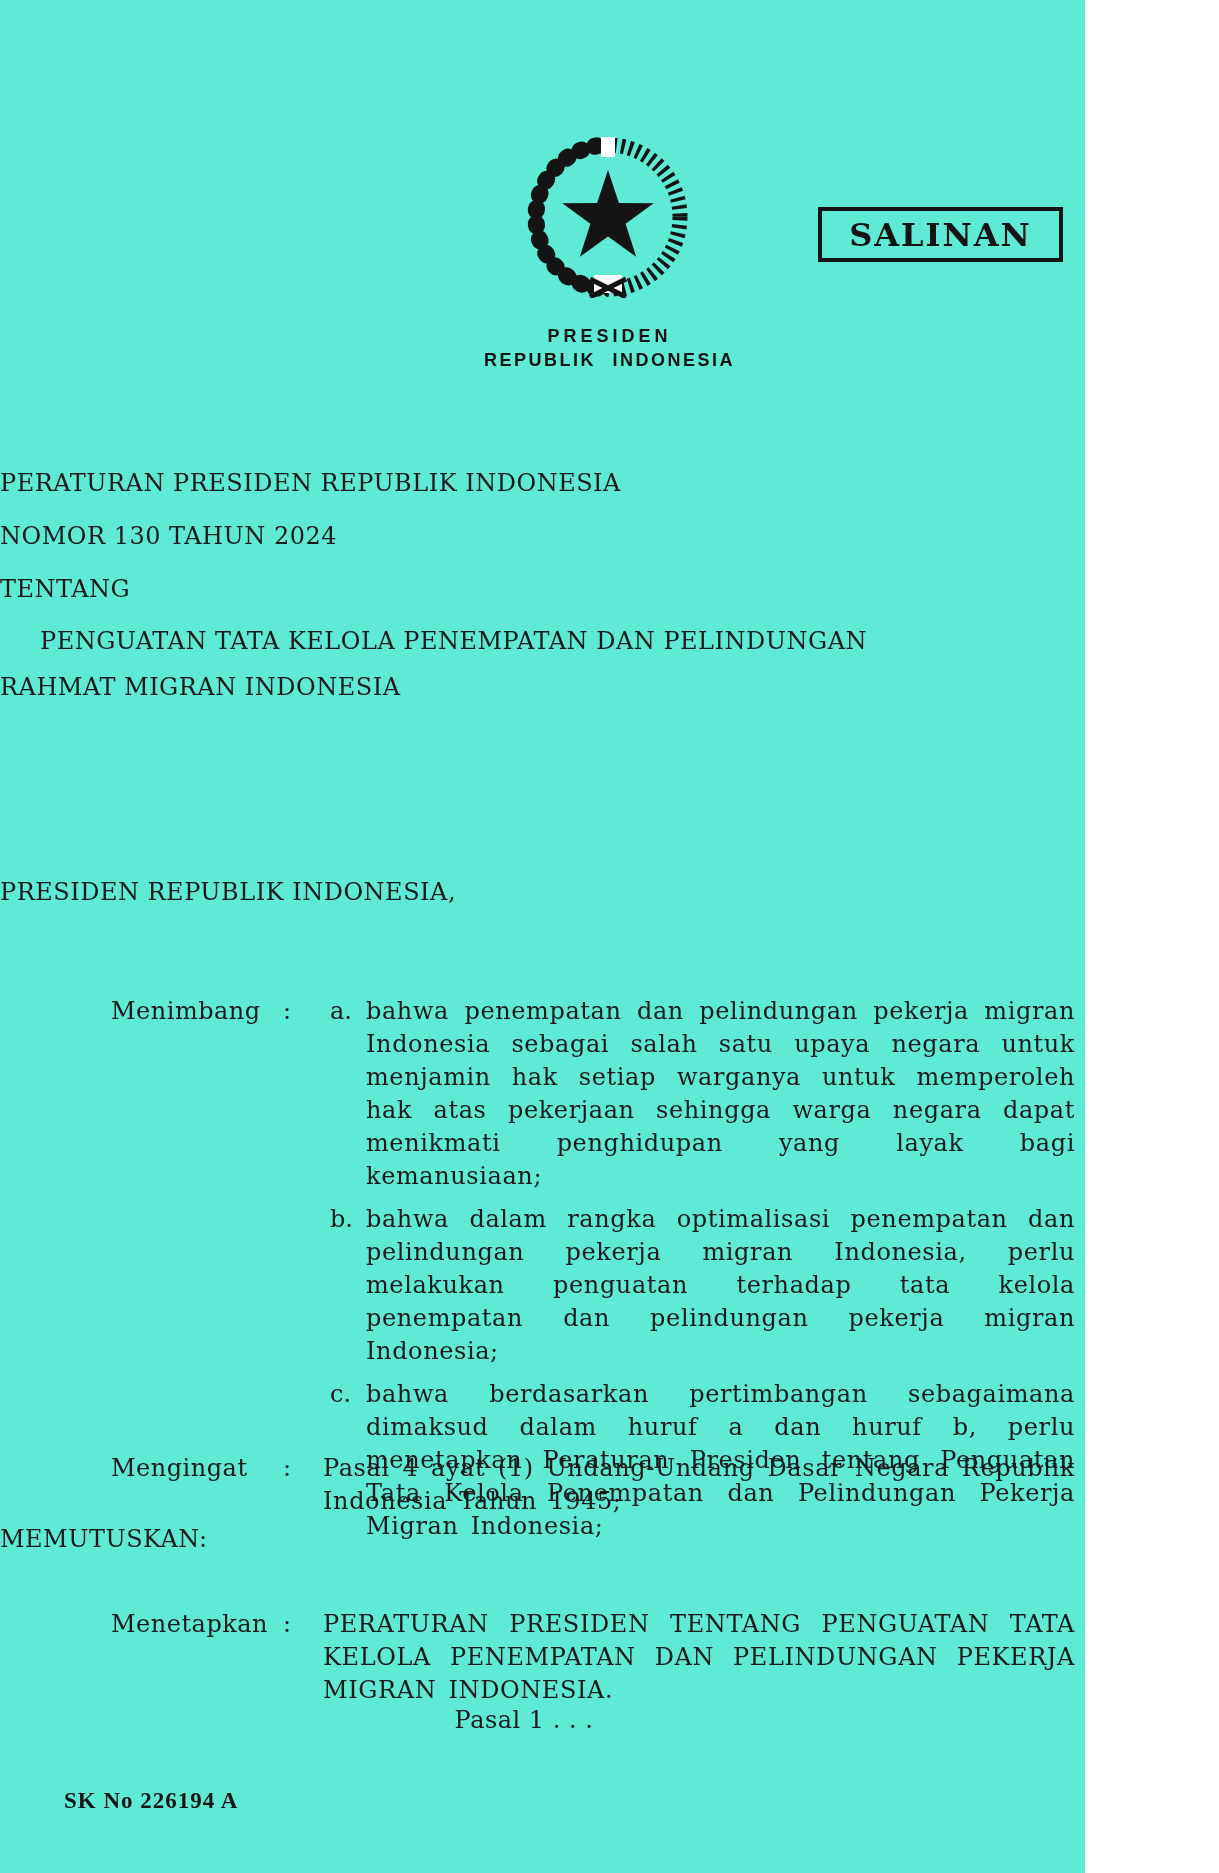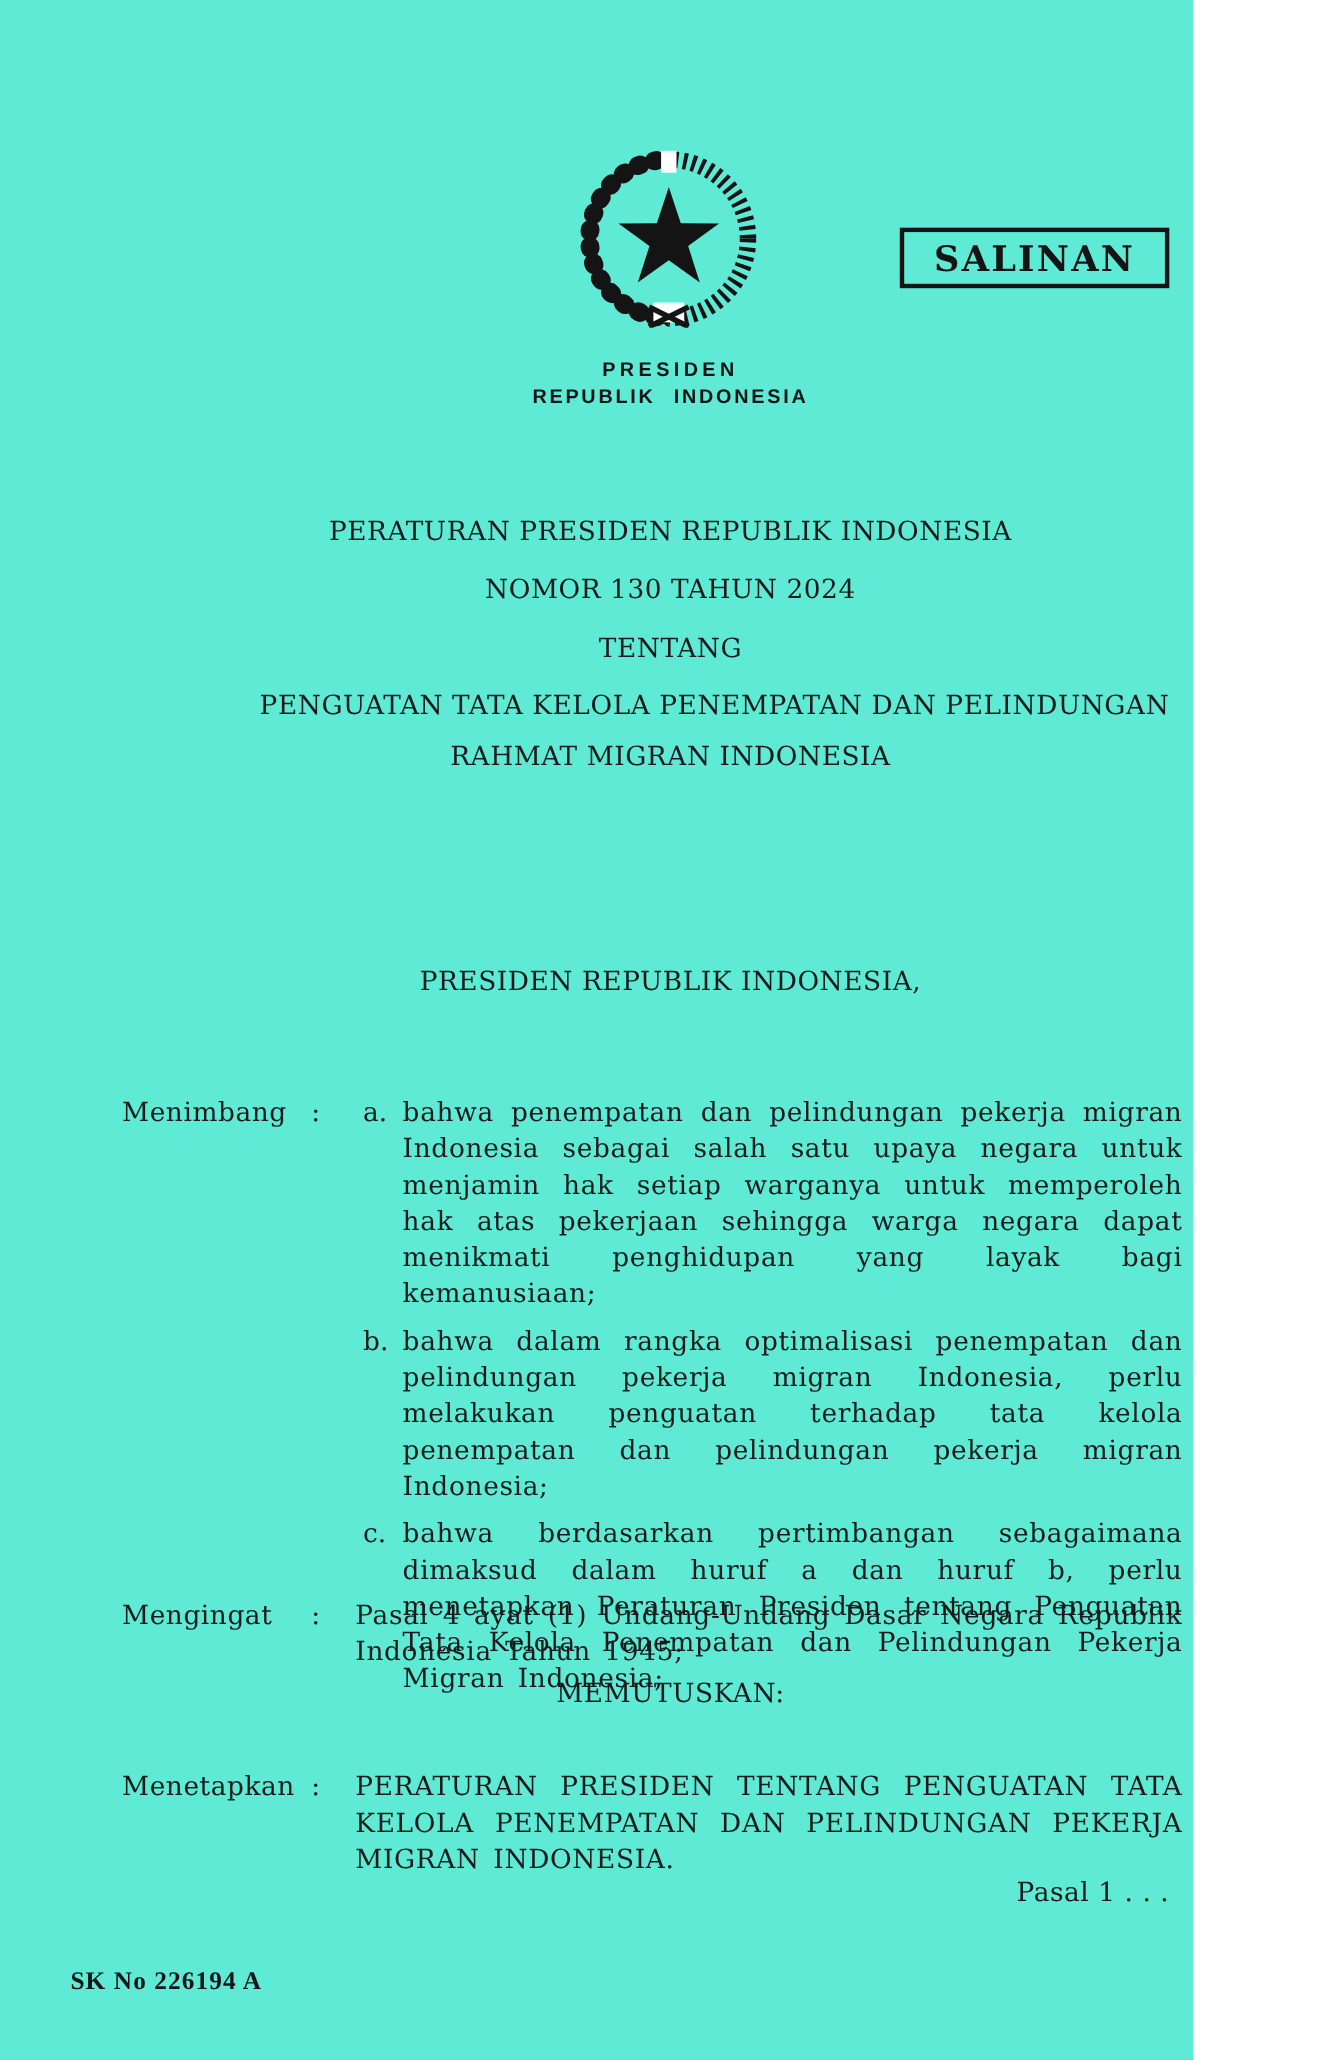--- a/index.html
+++ b/index.html
@@ -22,21 +22,21 @@
   .lh-1{top:325px;letter-spacing:4px;}
   .lh-2{top:349px;letter-spacing:2.5px;word-spacing:9px;}
   .stamp{
     position:absolute;left:818px;top:207px;width:245px;height:55px;
     box-sizing:border-box;border:4px solid #141414;
     display:flex;align-items:center;justify-content:center;
     font-weight:700;font-size:32px;letter-spacing:2px;color:#141414;
   }
   
   .cline{
-    position:absolute;left:0;width:1219px;text-align:center;
+    position:absolute;left:0;width:1219px;
     font-size:24px;line-height:27px;letter-spacing:0.5px;white-space:nowrap;
   }
   .t1{top:470px;} .t2{top:523px;} .t3{top:576px;} .t4{top:628px;padding-left:40px;} .t5{top:674px;}
   .invocation{top:791px;} .issuer{top:879px;} .decision{top:1526px;}
   
   .clause{
     position:absolute;left:111px;width:964px;
     display:flex;align-items:flex-start;
     line-height:33px;
     margin-top:32px;
@@ -51,21 +51,21 @@
   .jtext{
     flex:1 1 auto;text-align:justify;
     letter-spacing:0.6px;word-spacing:4px;
   }
   .menimbang{top:963px;}
   .mengingat{top:1420px;}
   .menetapkan{top:1576px;}
   
   .catchword{
     position:absolute;left:0;top:1706px;width:1048px;
-    text-align:right;font-size:24px;letter-spacing:0.5px;padding-left:15px;
+    text-align:center;font-size:24px;letter-spacing:0.5px;
   }
   .sk{
     position:absolute;left:64px;top:1788px;
     font-family:Liberation Serif, serif;font-weight:600;
     font-size:23px;letter-spacing:1px;color:#161616;
   }
 </style>
 </head>
 <body>
 

